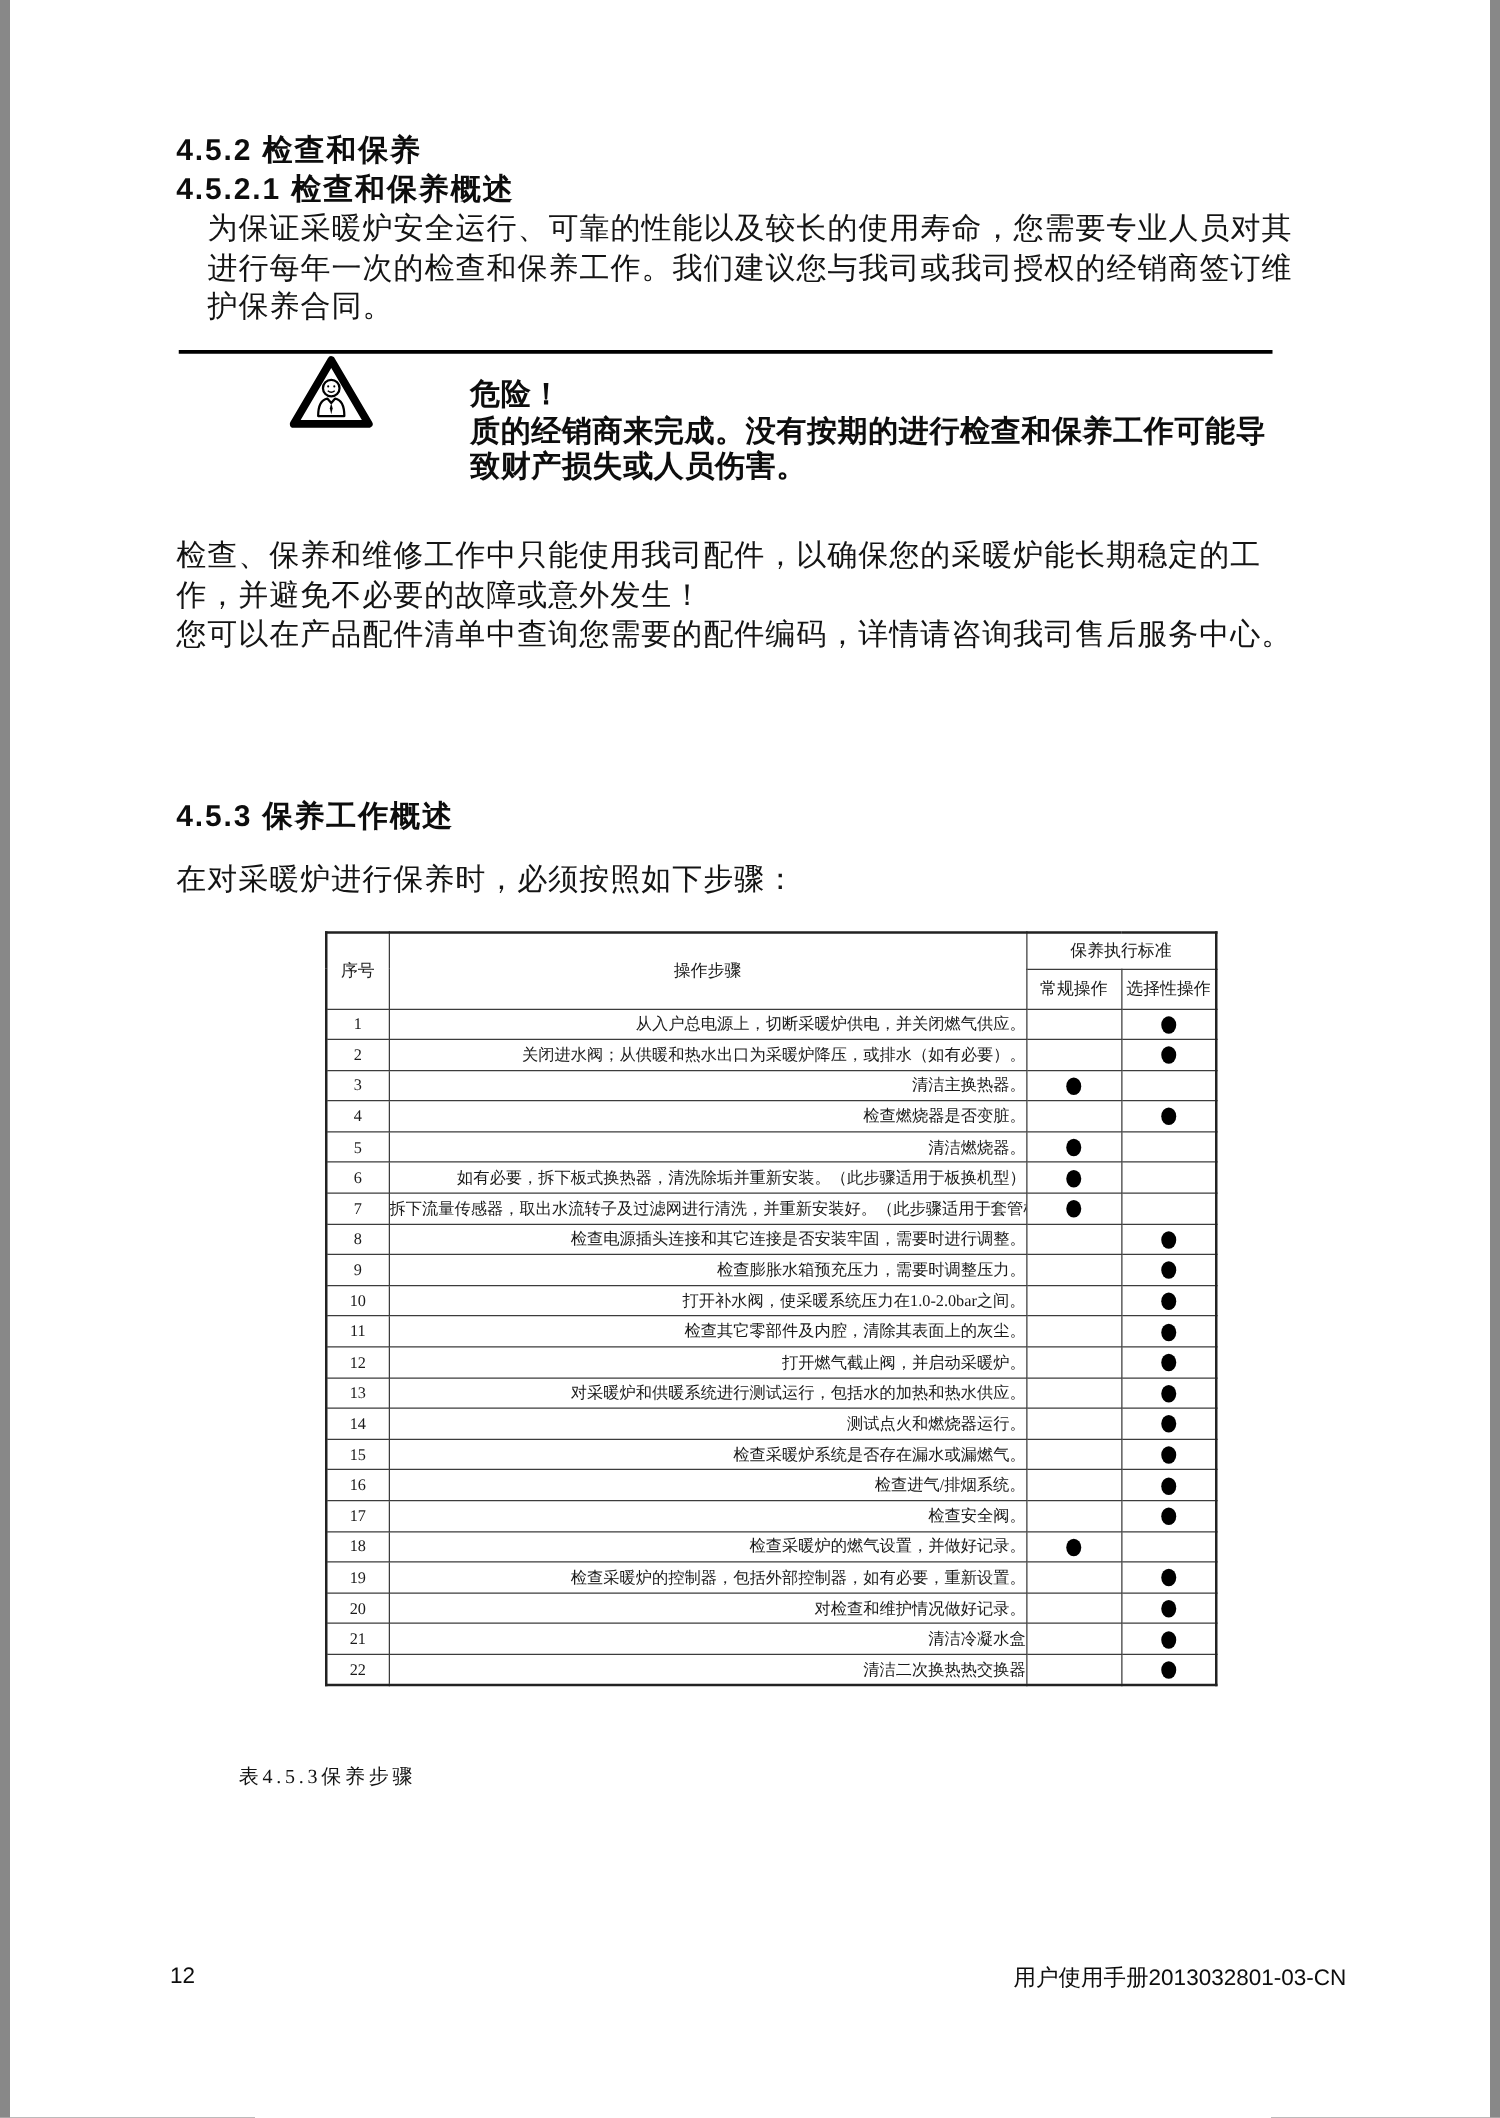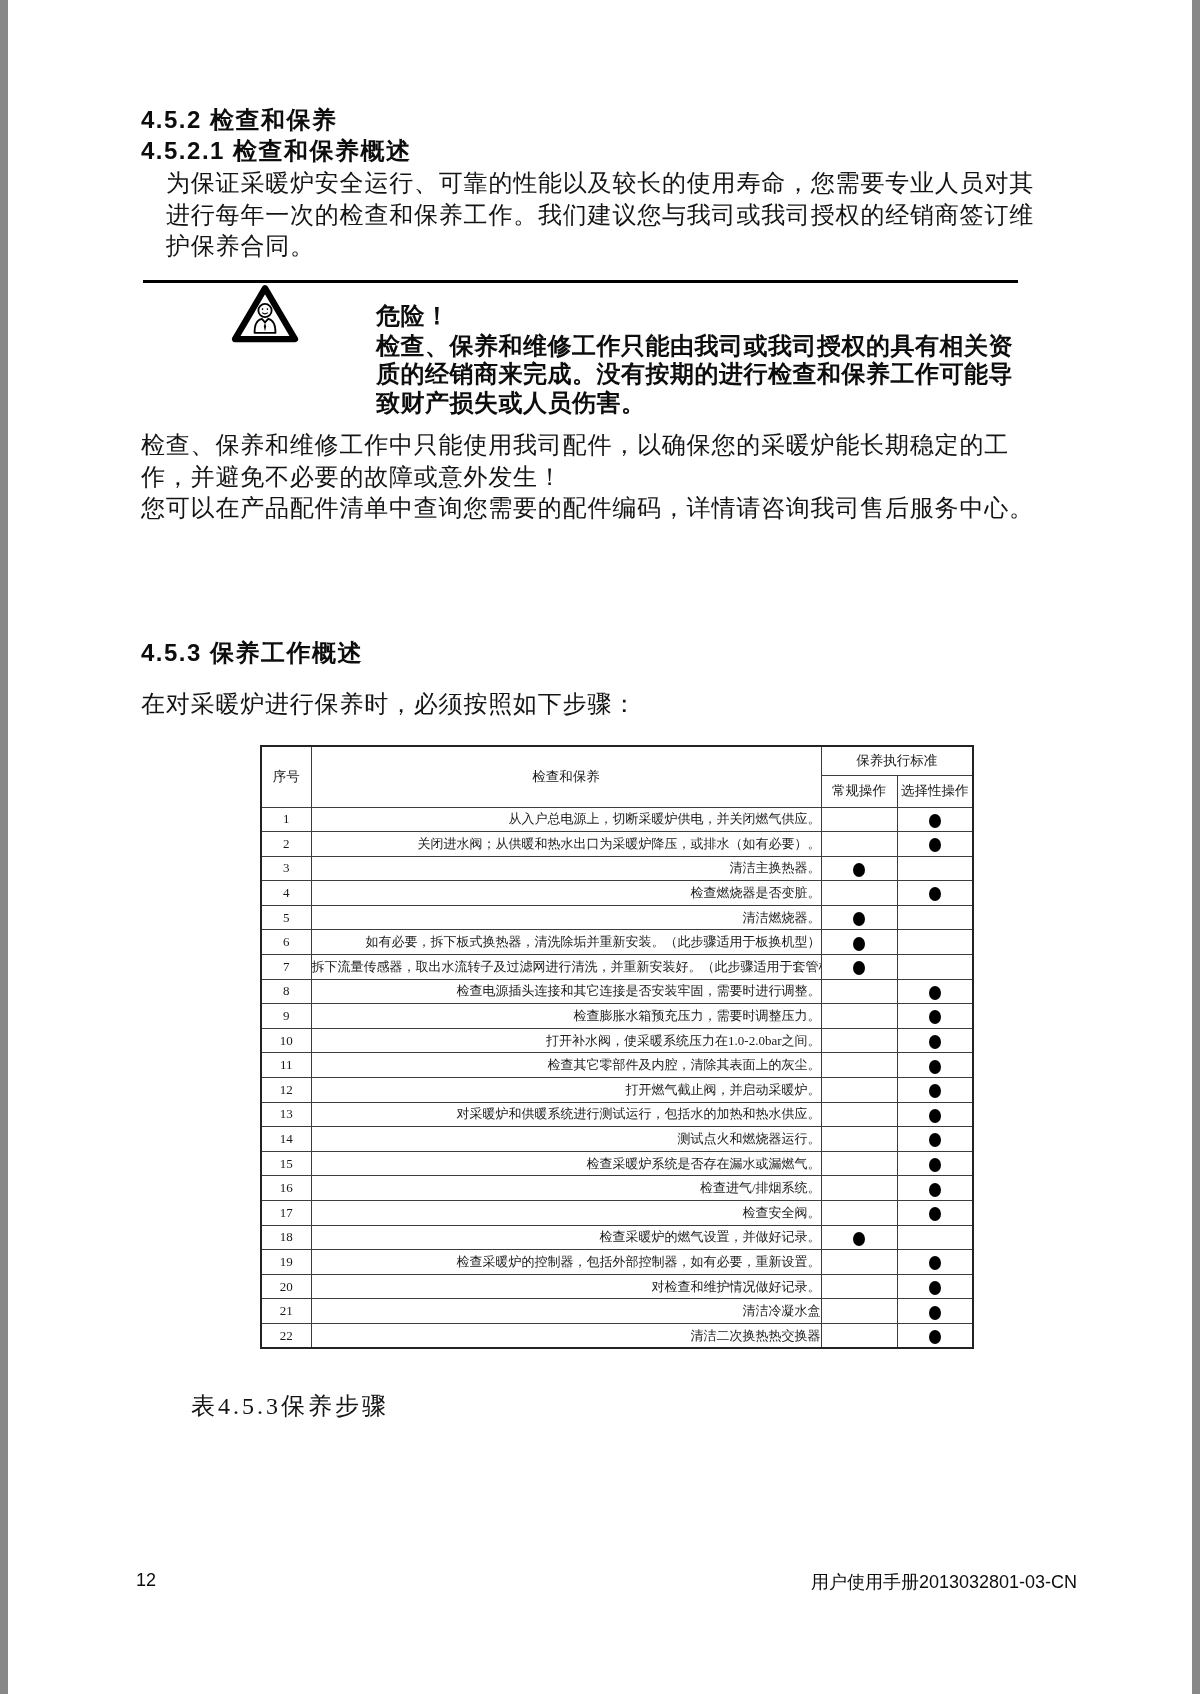--- a/index.html
+++ b/index.html
@@ -62,24 +62,25 @@
   td.c-step { text-align:right; padding-left:17px; font-size:13px; white-space:nowrap; }
   td.c-mark { text-align:center; }
   .dot {
     display:inline-block;
     width:12px; height:14px;
     background:#000;
     border-radius:50%;
     vertical-align:middle;
   }
   .caption {
-    font-size:24px;
+    font-size:16px;
     letter-spacing:3px;
     color:#141414;
     white-space:nowrap;
+    margin-top:21px;
   }
   .footer {
     font-family:"Liberation Sans","DejaVu Sans",sans-serif;
     font-size:18px;
     color:#0d0d0d;
     white-space:nowrap;
   }
   .warn-icon svg { display:block; }
 </style>
 </head>
@@ -106,21 +107,20 @@
       <circle cx="46.5" cy="36" r="1.2" fill="#000"></circle>
       <circle cx="53.5" cy="36" r="1.2" fill="#000"></circle>
       <path d="M46 41 Q50 44.5 54 41" fill="none" stroke="#000" stroke-width="1.6"></path>
       <path d="M35 70 Q35 52 45.5 50 L50 55 L54.5 50 Q65 52 65 70 Z" fill="none" stroke="#000" stroke-width="2.6" stroke-linejoin="round"></path>
       <path d="M50 55 L48.4 61 L50 68 L51.6 61 Z" fill="#000"></path>
     </svg>
   </div>
 
   <div class="abs" style="left:368px; top:302px;">
     <div class="warn-text warn-title">危险！</div>
-    <div class="warn-text">检查、保养和维修工作只能由我司或我司授权的具有相关资</div>
     <div class="warn-text">质的经销商来完成。没有按期的进行检查和保养工作可能导</div>
     <div class="warn-text">致财产损失或人员伤害。</div>
   </div>
 
   <div class="abs" style="left:133px; top:430px;">
     <div class="para">检查、保养和维修工作中只能使用我司配件，以确保您的采暖炉能长期稳定的工</div>
     <div class="para">作，并避免不必要的故障或意外发生！</div>
     <div class="para">您可以在产品配件清单中查询您需要的配件编码，详情请咨询我司售后服务中心。</div>
   </div>
 
@@ -131,21 +131,21 @@
   <table class="steps">
     <colgroup>
       <col style="width:50px;">
       <col style="width:510px;">
       <col style="width:76px;">
       <col style="width:76px;">
     </colgroup>
     <thead>
       <tr class="hdr-top">
         <th rowspan="2">序号</th>
-        <th rowspan="2">检查和保养</th>
+        <th rowspan="2">操作步骤</th>
         <th colspan="2">保养执行标准</th>
       </tr>
       <tr class="hdr-sub">
         <th>常规操作</th>
         <th>选择性操作</th>
       </tr>
     </thead>
     <tbody id="steps-body">
         <tr>
           <td class="c-no">1</td>

